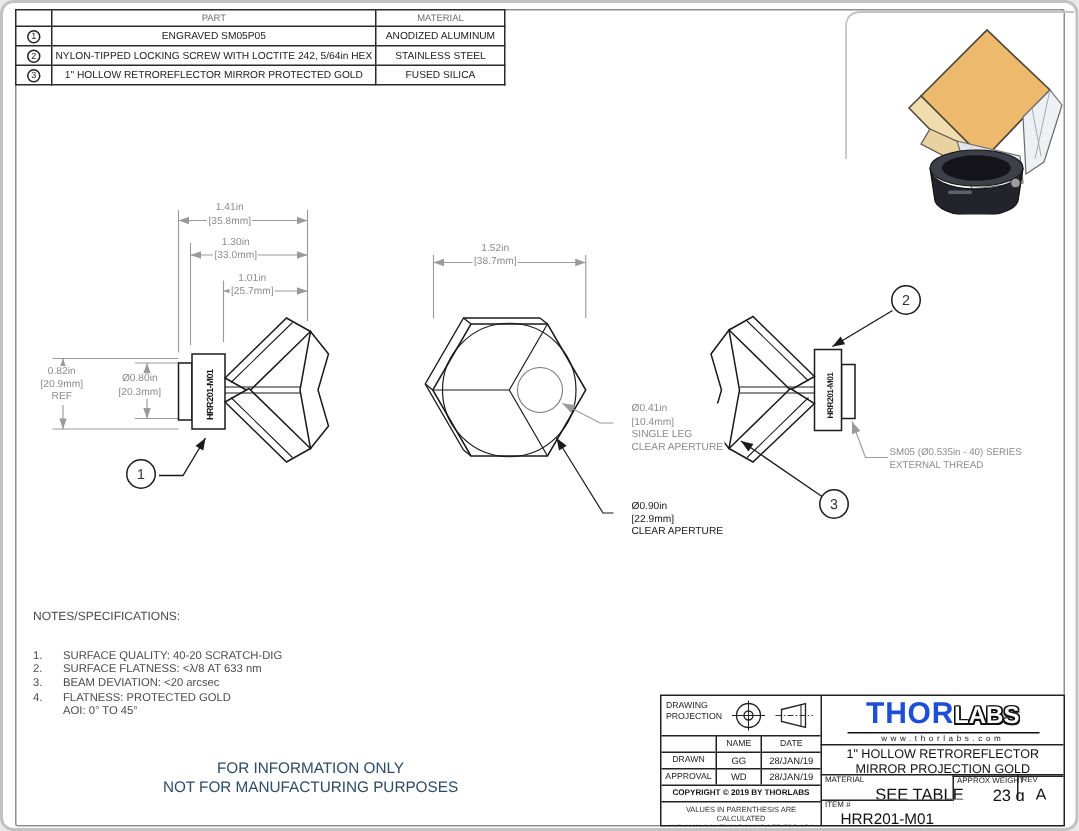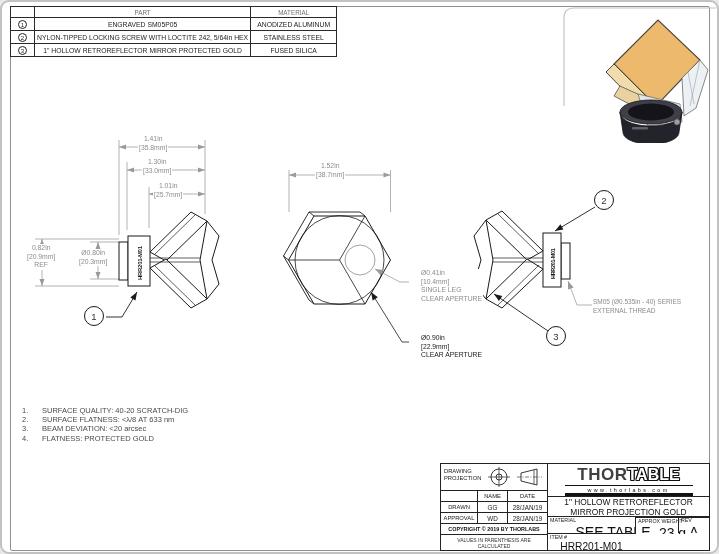--- a/index.html
+++ b/index.html
@@ -43,28 +43,28 @@
   
   #tblock { left:438px; top:461px; width:270px; height:88px; border:1px solid #222;
             background:#fff; }
   .tc { position:absolute; overflow:hidden; }
   .bl { border-left:1px solid #222; } .bt { border-top:1px solid #222; }
   .lbl { font-size:5.3px; color:#222; text-align:left; padding:1px 0 0 2px; line-height:5.5px; }
   .cell-txt { font-size:6.3px; color:#222; text-align:center; }
   #copyright { font-size:5.4px; font-weight:bold; text-align:center; padding-top:2px; color:#111; }
   .disc { font-size:5px; line-height:6.3px; text-align:center; color:#333; padding-top:1.5px; }
   #logo-wrap { text-align:center; padding-top:1px; }
-  .thor { font-weight:bold; font-size:17px; letter-spacing:0.5px; color:#404040; }
+  .thor { font-weight:bold; font-size:20px; letter-spacing:0.5px; color:#1d4ed8; }
   .labs { font-weight:bold; font-size:16px; color:#fff;
           text-shadow:-1px 0 #111,1px 0 #111,0 -1px #111,0 1px #111,
                       -1px -1px #111,1px 1px #111,-1px 1px #111,1px -1px #111; }
   #www { width:128px; margin:0 auto; border-top:1px solid #111; border-bottom:3px solid #111;
          font-size:5.4px; letter-spacing:2.4px; text-align:center; color:#111; padding:0.5px 0; }
   #tb-title { font-size:8.4px; line-height:9.6px; text-align:center; color:#111; padding-top:1px; }
-  .bigval { font-size:14px; color:#111; text-align:center; }
+  .bigval { font-size:11px; color:#111; text-align:center; }
 </style>
 </head>
 <body>
 
 <div id="stage">
   <div class="abs" id="sheet-border"></div>
 
   <svg class="abs" style="left:556px;top:0px" width="160" height="110">
     <path d="M6,104 L6,16 Q6,6 16,6 L158,6" fill="none" stroke="#c4c4c4" stroke-width="1.2"></path>
   </svg>
@@ -235,41 +235,50 @@
   <div class="dim la" style="left:590px;top:296px;font-size:6.5px">
     <div>SM05 (Ø0.535in - 40) SERIES</div>
       <div>EXTERNAL THREAD</div>
     </div>
 
   <div class="balloon" style="left:82px;top:304px">1</div>
   <div class="balloon" style="left:592px;top:188px">2</div>
   <div class="balloon" style="left:544px;top:324px">3</div>
 
   <div class="abs" id="notes">
+    <div class="ttl">NOTES/SPECIFICATIONS:</div>
     <div class="note-row">
       <span class="note-num">1.</span>
         <span>SURFACE QUALITY: 40-20 SCRATCH-DIG</span>
       </div>
     <div class="note-row">
       <span class="note-num">2.</span>
         <span>SURFACE FLATNESS: &lt;λ/8 AT 633 nm</span>
       </div>
     <div class="note-row">
       <span class="note-num">3.</span>
         <span>BEAM DEVIATION: &lt;20 arcsec</span>
       </div>
     <div class="note-row">
       <span class="note-num">4.</span>
         <span>FLATNESS: PROTECTED GOLD</span>
       </div>
     <div class="note-row">
       <span class="note-num"></span>
       </div>
+    <div class="note-row">
+      <span class="note-num"></span>
+        <span>AOI: 0° TO 45°</span>
+      </div>
   </div>
 
+  <div class="abs" id="watermark">
+    <div>FOR INFORMATION ONLY</div>
+    <div>NOT FOR MANUFACTURING PURPOSES</div>
+  </div>
 
   <div class="abs" id="tblock">
 
     <div class="tc" style="left:0;top:0;width:106px;height:26px">
       <div style="font-size:5.8px;color:#222;padding:4px 0 0 3px;line-height:6.5px">
         <div>DRAWING</div>
         <div>PROJECTION</div>
       </div>
       <svg class="abs" style="left:44px;top:2px" width="60" height="22">
         <circle cx="14" cy="11" r="8" fill="none" stroke="#222" stroke-width="0.9"></circle>
@@ -295,21 +304,21 @@
       </div>
     <div class="tc bt" style="left:0;top:70px;width:106px;height:16px">
       <div class="disc">
         <div>VALUES IN PARENTHESIS ARE CALCULATED</div>
         <div>AND MAY CONTAIN ROUNDOFF ERRORS</div>
       </div>
     </div>
 
     <div class="tc bl" style="left:106px;top:0;width:162px;height:32px">
       <div id="logo-wrap">
-        <span class="thor">THOR</span><span class="labs">TABLE</span>
+        <span class="thor">THOR</span><span class="labs">LABS</span>
       </div>
       <div id="www">www.thorlabs.com</div>
     </div>
 
     <div class="tc bl bt" style="left:106px;top:32px;width:162px;height:20px">
       <div id="tb-title">
         <div>1" HOLLOW RETROREFLECTOR</div>
         <div>MIRROR PROJECTION GOLD</div>
       </div>
     </div>

